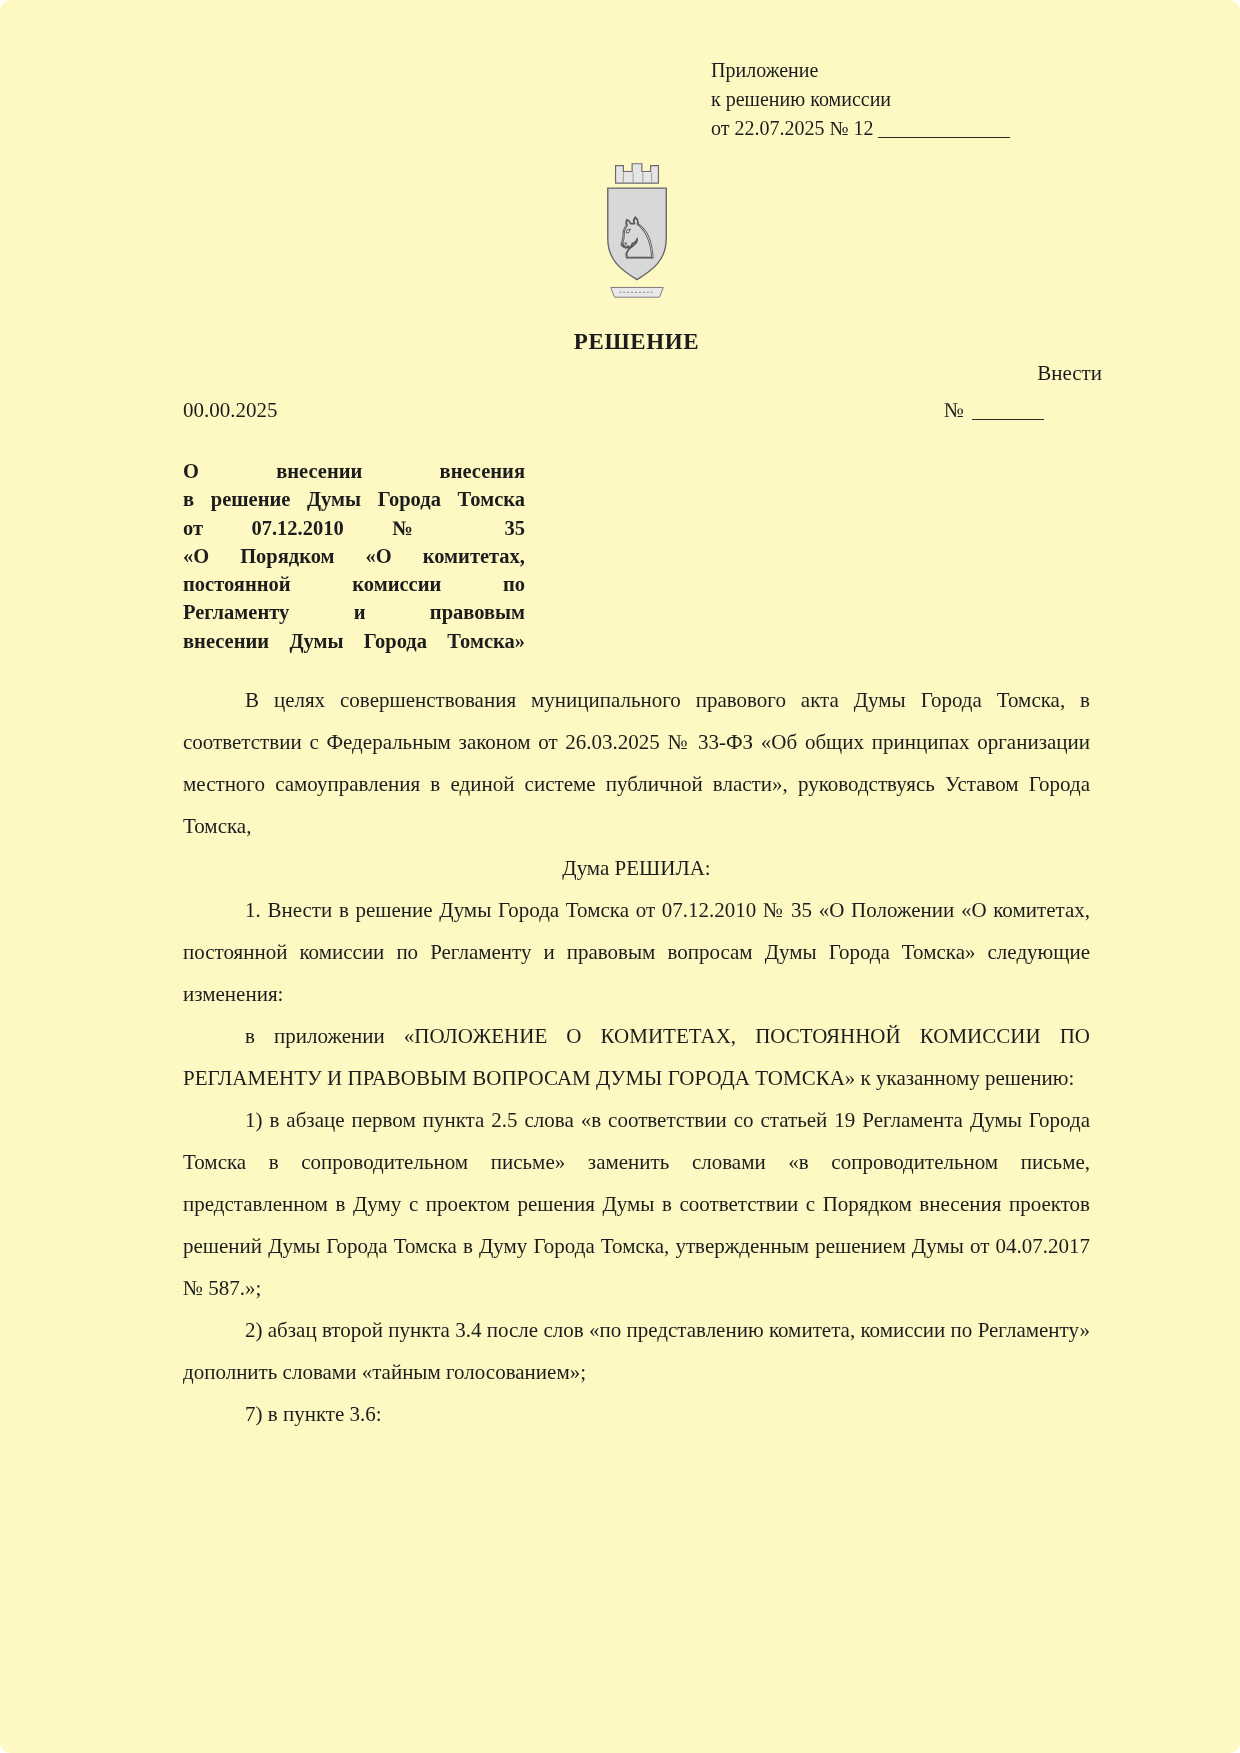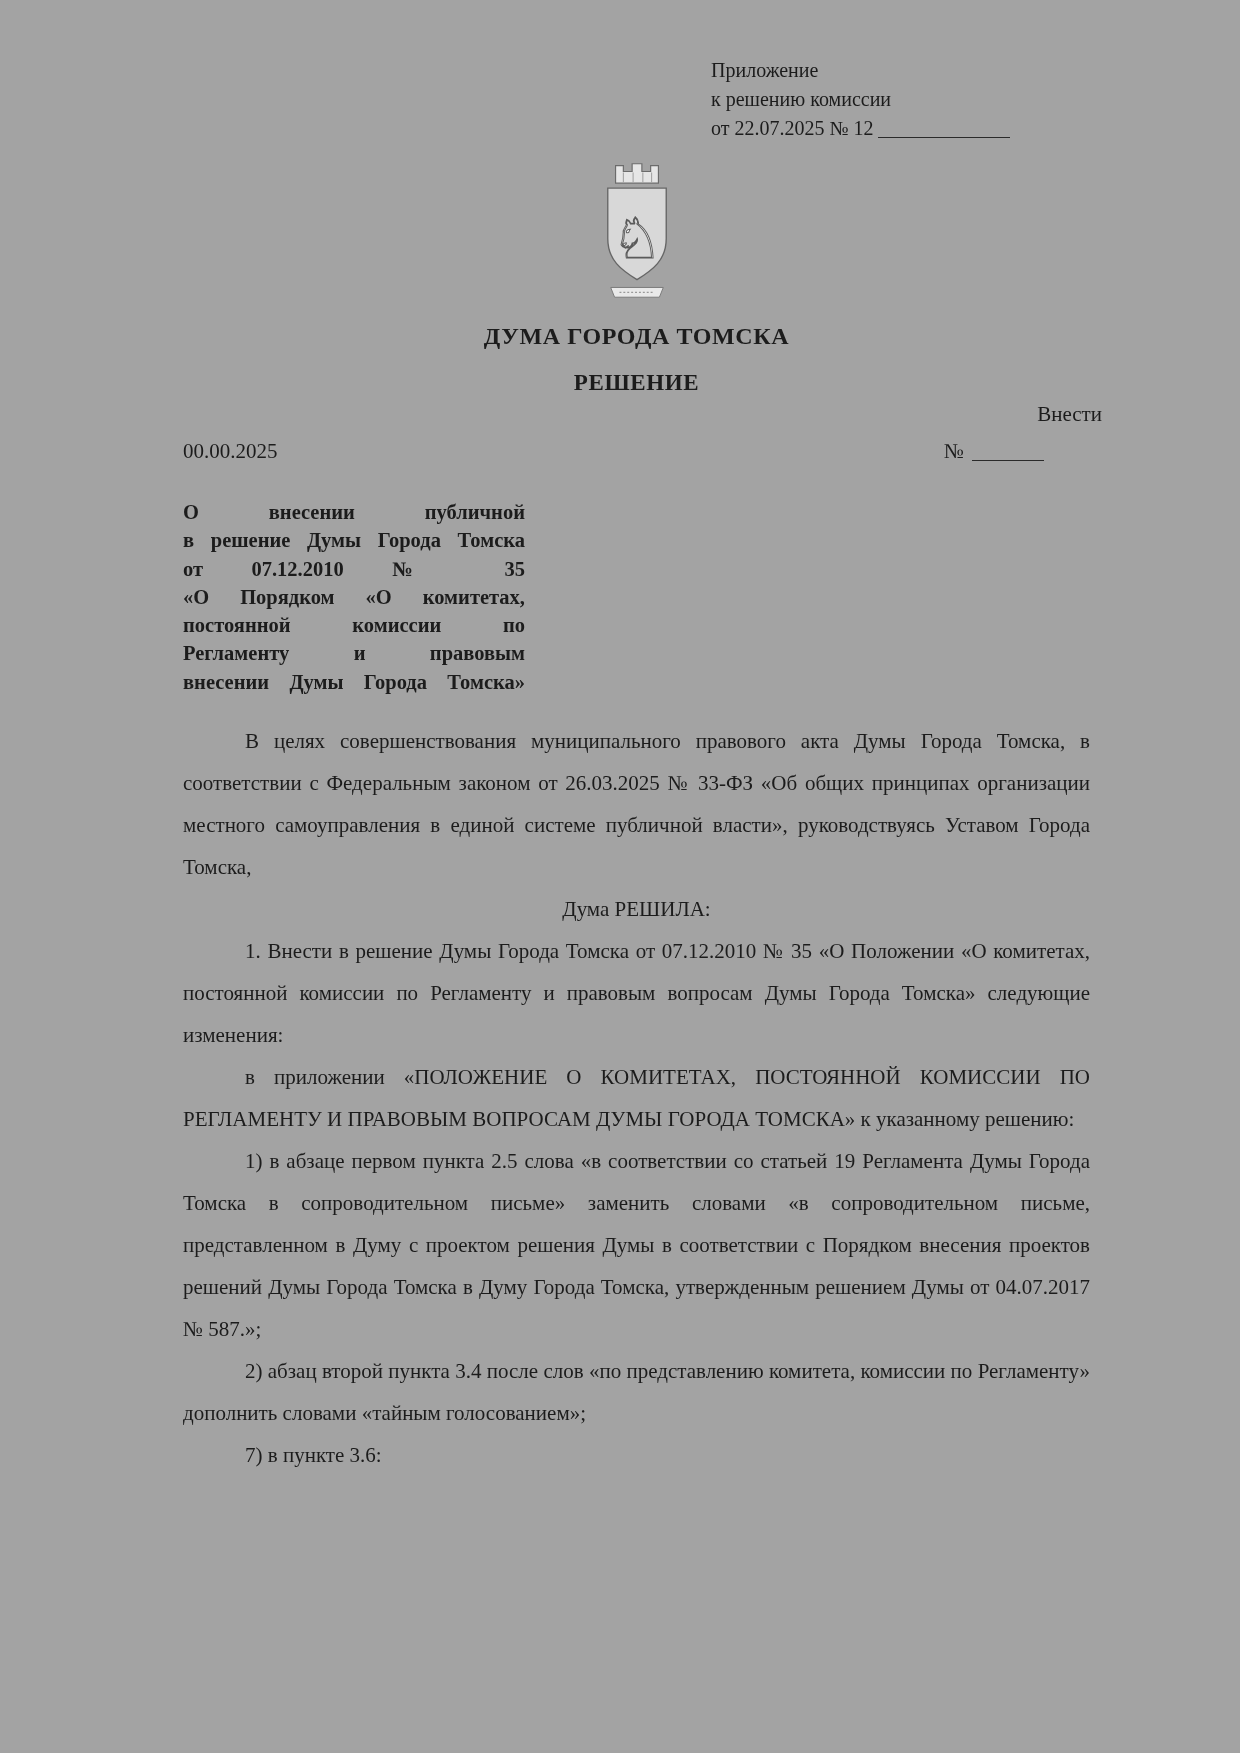--- a/index.html
+++ b/index.html
@@ -12,21 +12,22 @@
     min-height: 1753px;
     font-family: "Liberation Serif", "DejaVu Serif", serif;
     color: #1c1c1c;
   }
   .page {
     box-sizing: border-box;
     width: 1240px;
     min-height: 1753px;
     padding: 56px 150px 90px 183px;
     position: relative;
-    background: #a3a3a3;
+    background: #fef9c3;
+    border-radius: 11px;
   }
   
   .annex {
     margin-left: 528px;
     font-size: 20px;
     line-height: 1.45;
   }
   .blank {
     display: inline-block;
     height: 12px;
@@ -128,31 +129,30 @@
 
       <text x="60" y="108" font-size="58" text-anchor="middle" fill="#fbfbfb" stroke="#5a5a5a" stroke-width="1">♘</text>
 
       <g>
         <path d="M33 138 h54 l-4 10 h-46 z" fill="#e9e9e9" stroke="#7a7a7a" stroke-width="1"></path>
         <line x1="42" y1="143" x2="78" y2="143" stroke="#9a9a9a" stroke-width="1.4" stroke-dasharray="2 2"></line>
       </g>
     </svg>
   </div>
 
-  <div class="org-title">ДУМА ГОРОДА ТОМСКА</div>
   <div class="doc-type">РЕШЕНИЕ</div>
   <div class="draft">Внести</div>
 
   <div class="meta-row">
     <span class="doc-date">00.00.2025</span>
     <span class="number-group"><span>№</span><span class="blank blank-number"></span></span>
   </div>
 
   <div class="subject">
-    <div class="line">О внесении публичной</div>
+    <div class="line">О внесении внесения</div>
     <div class="line">в решение Думы Города Томска</div>
     <div class="line">от 07.12.2010 № 35</div>
     <div class="line">«О Порядком «О комитетах,</div>
     <div class="line">постоянной комиссии по</div>
     <div class="line">Регламенту и правовым</div>
     <div class="line">внесении Думы Города Томска»</div>
   </div>
 
   <div class="body-text">
     <p class="para">В целях совершенствования муниципального правового акта Думы Города Томска, в соответствии с Федеральным законом от 26.03.2025 № 33-ФЗ «Об общих принципах организации местного самоуправления в единой системе публичной власти», руководствуясь Уставом Города Томска,</p>

